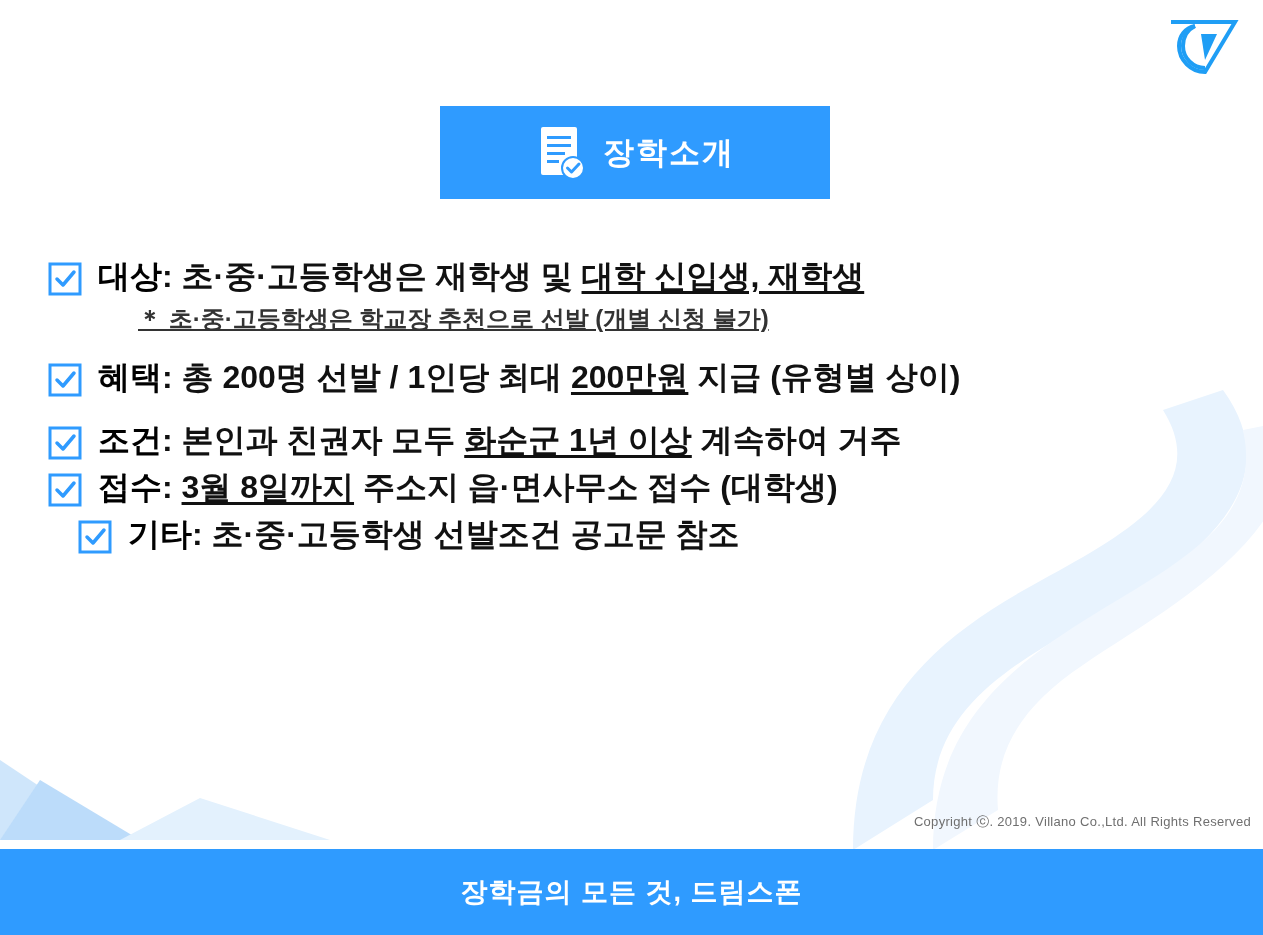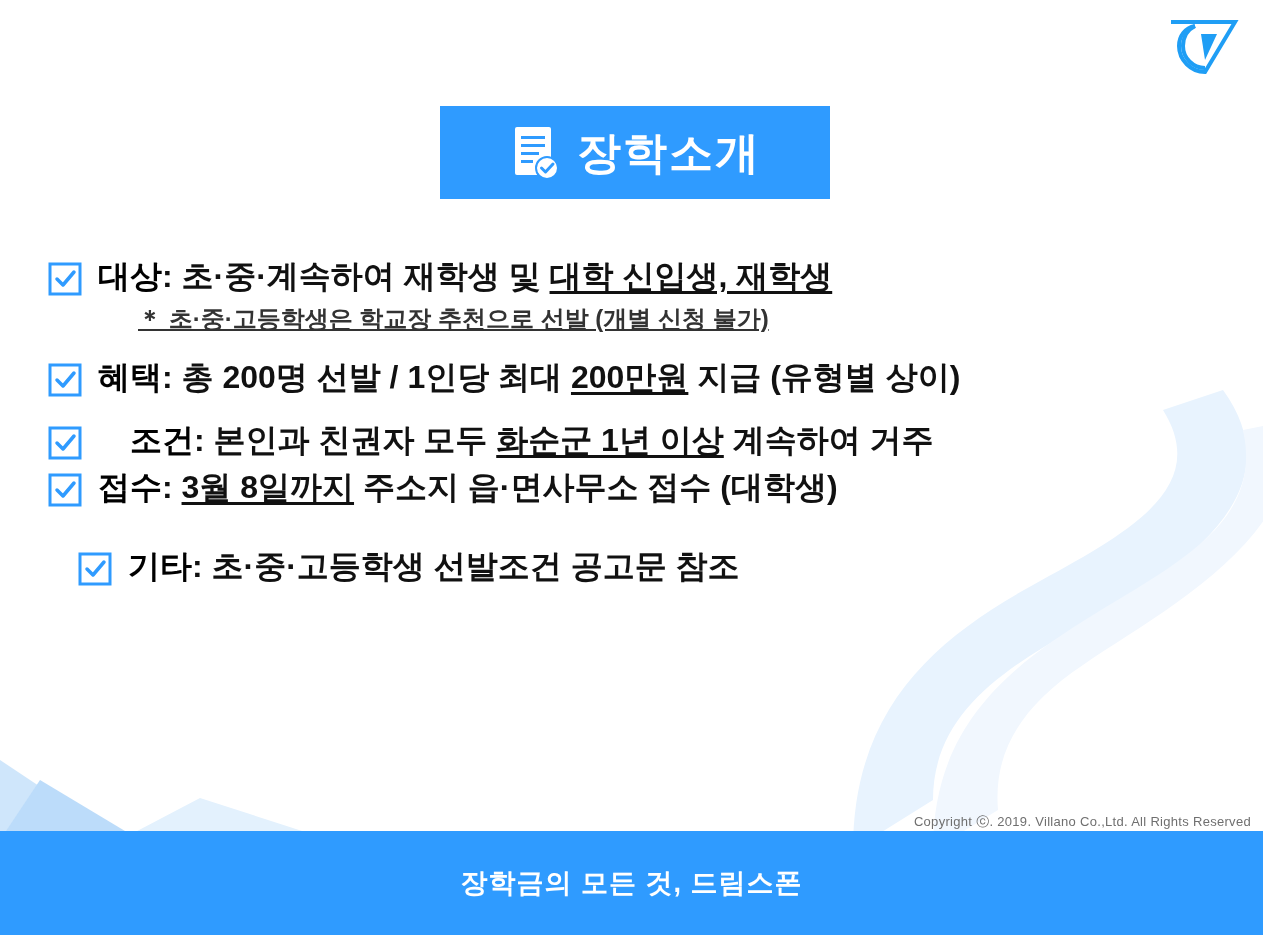--- a/index.html
+++ b/index.html
@@ -59,21 +59,21 @@
     gap: 14px;
     z-index: 2;
   }
   .title-banner .doc-icon {
     width: 54px;
     height: 58px;
     flex: none;
   }
   .title-text {
     color: #ffffff;
-    font-size: 44px;
+    font-size: 31px;
     font-weight: bold;
     letter-spacing: 2px;
     line-height: 1;
     white-space: nowrap;
   }
 
   
   .content {
     position: absolute;
     left: 48px;
@@ -118,43 +118,43 @@
     font-weight: bold;
     color: #333333;
     margin: 6px 0 0 40px;
     white-space: nowrap;
     text-decoration: underline;
   }
 
   
   .row.r1 { margin-bottom: 0; }
   .row.r2 { margin-top: 22px; }
-  .row.r3 { margin-top: 22px; gap: 32px; }
+  .row.r3 { margin-top: 22px; }
   .row.r4 { }
-  .row.r5 { margin-top: 38px; padding-left: 30px; }
+  .row.r5 { margin-top: 6px; padding-left: 30px; }
 
   
   .copyright {
     position: absolute;
     right: 12px;
     bottom: 104px;
     font-size: 13px;
     color: #6f6f6f;
     letter-spacing: 0.3px;
     z-index: 2;
     white-space: nowrap;
   }
 
   
   .footer {
     position: absolute;
     left: 0;
     bottom: 0;
     width: 1263px;
-    height: 104px;
+    height: 86px;
     background: #2f9bff;
     display: flex;
     align-items: center;
     justify-content: center;
     z-index: 2;
   }
   .footer-text {
     color: #ffffff;
     font-size: 27px;
     font-weight: bold;
@@ -196,21 +196,21 @@
 
 <div class="content">
 
   <div class="row r1">
     <svg class="check" viewBox="0 0 34 34" xmlns="http://www.w3.org/2000/svg">
       <rect x="2" y="2" width="30" height="30" fill="#ffffff" stroke="#2f9bff" stroke-width="3"></rect>
       <path d="M9 17 L15 23 L26 10" fill="none" stroke="#2f9bff" stroke-width="3.5" stroke-linecap="round" stroke-linejoin="round"></path>
     </svg>
     <div class="row-body">
       <div class="line-main">
-        <span class="label">대상</span><span class="sep">:</span><span> 초·중·계속하여  재학생 및 </span><span class="ul">대학 신입생, 재학생</span><span></span>
+        <span class="label">대상</span><span class="sep">:</span><span> 초·중·고등학생은  재학생 및 </span><span class="ul">대학 신입생, 재학생</span><span></span>
       </div>
       <div class="note">＊ 초·중·고등학생은  학교장  추천으로  선발 (개별  신청  불가)</div>
     </div>
   </div>
 
   <div class="row r2">
     <svg class="check" viewBox="0 0 34 34" xmlns="http://www.w3.org/2000/svg">
       <rect x="2" y="2" width="30" height="30" fill="#ffffff" stroke="#2f9bff" stroke-width="3"></rect>
       <path d="M9 17 L15 23 L26 10" fill="none" stroke="#2f9bff" stroke-width="3.5" stroke-linecap="round" stroke-linejoin="round"></path>
     </svg>

